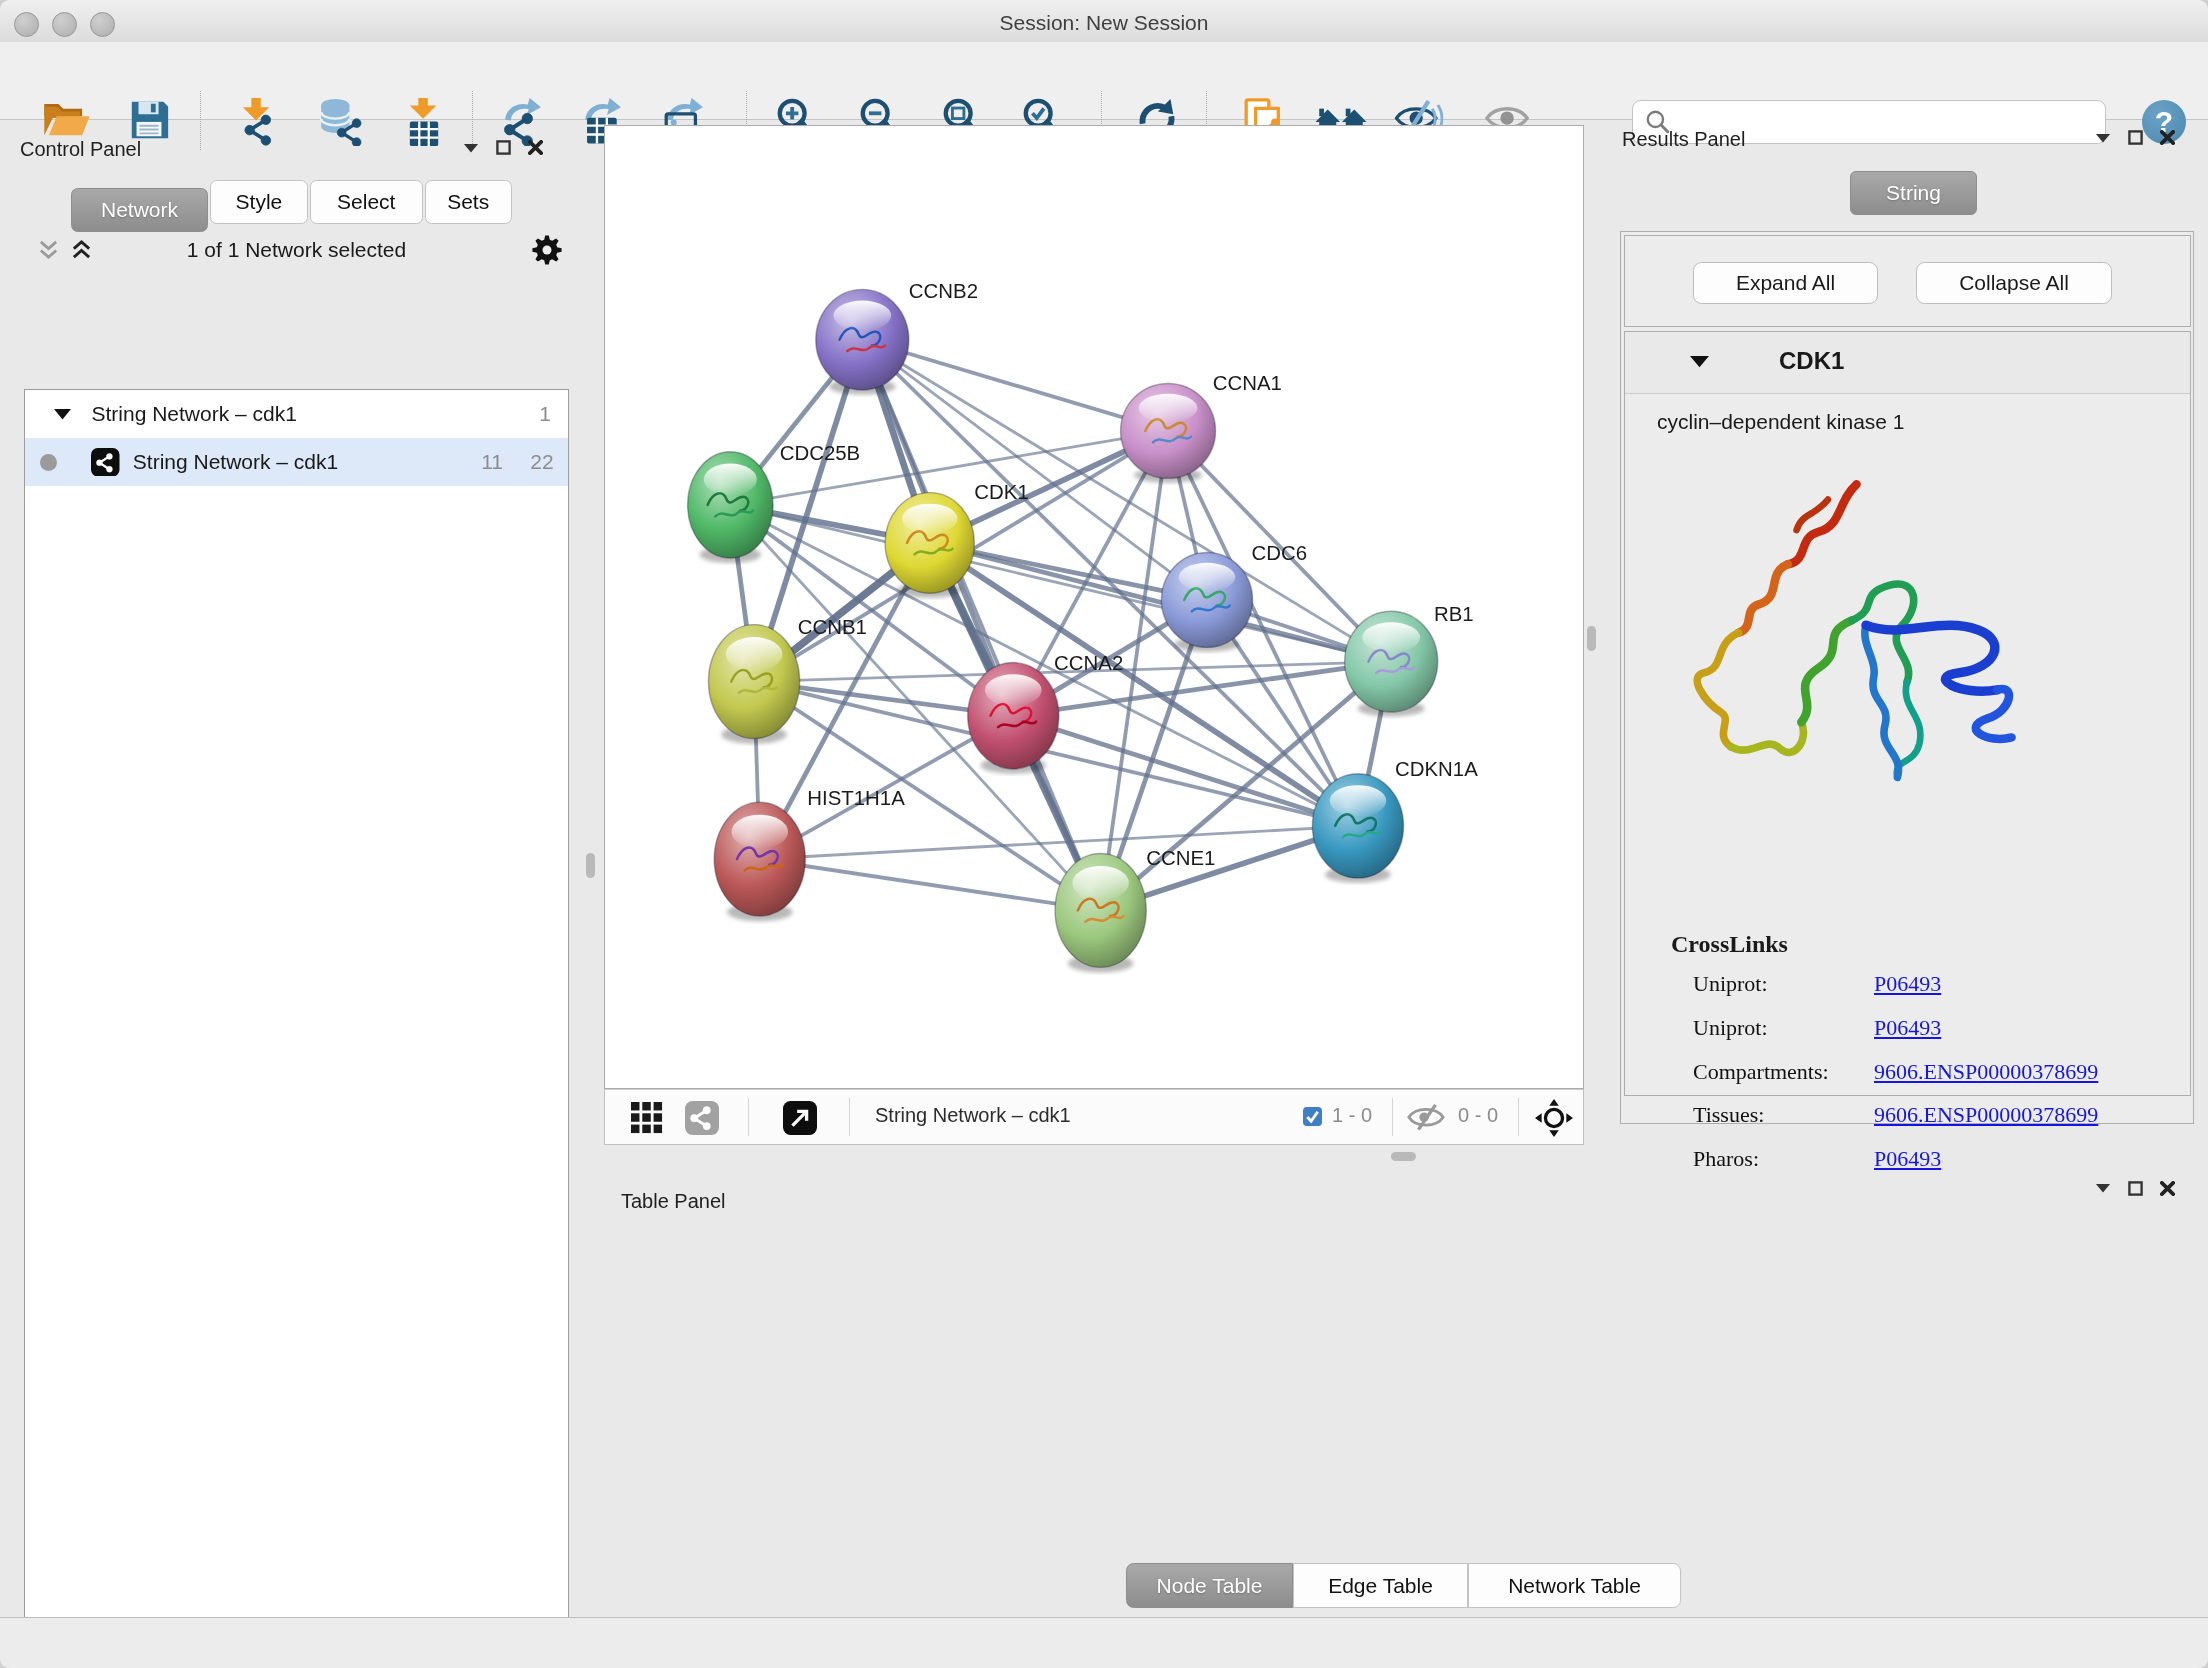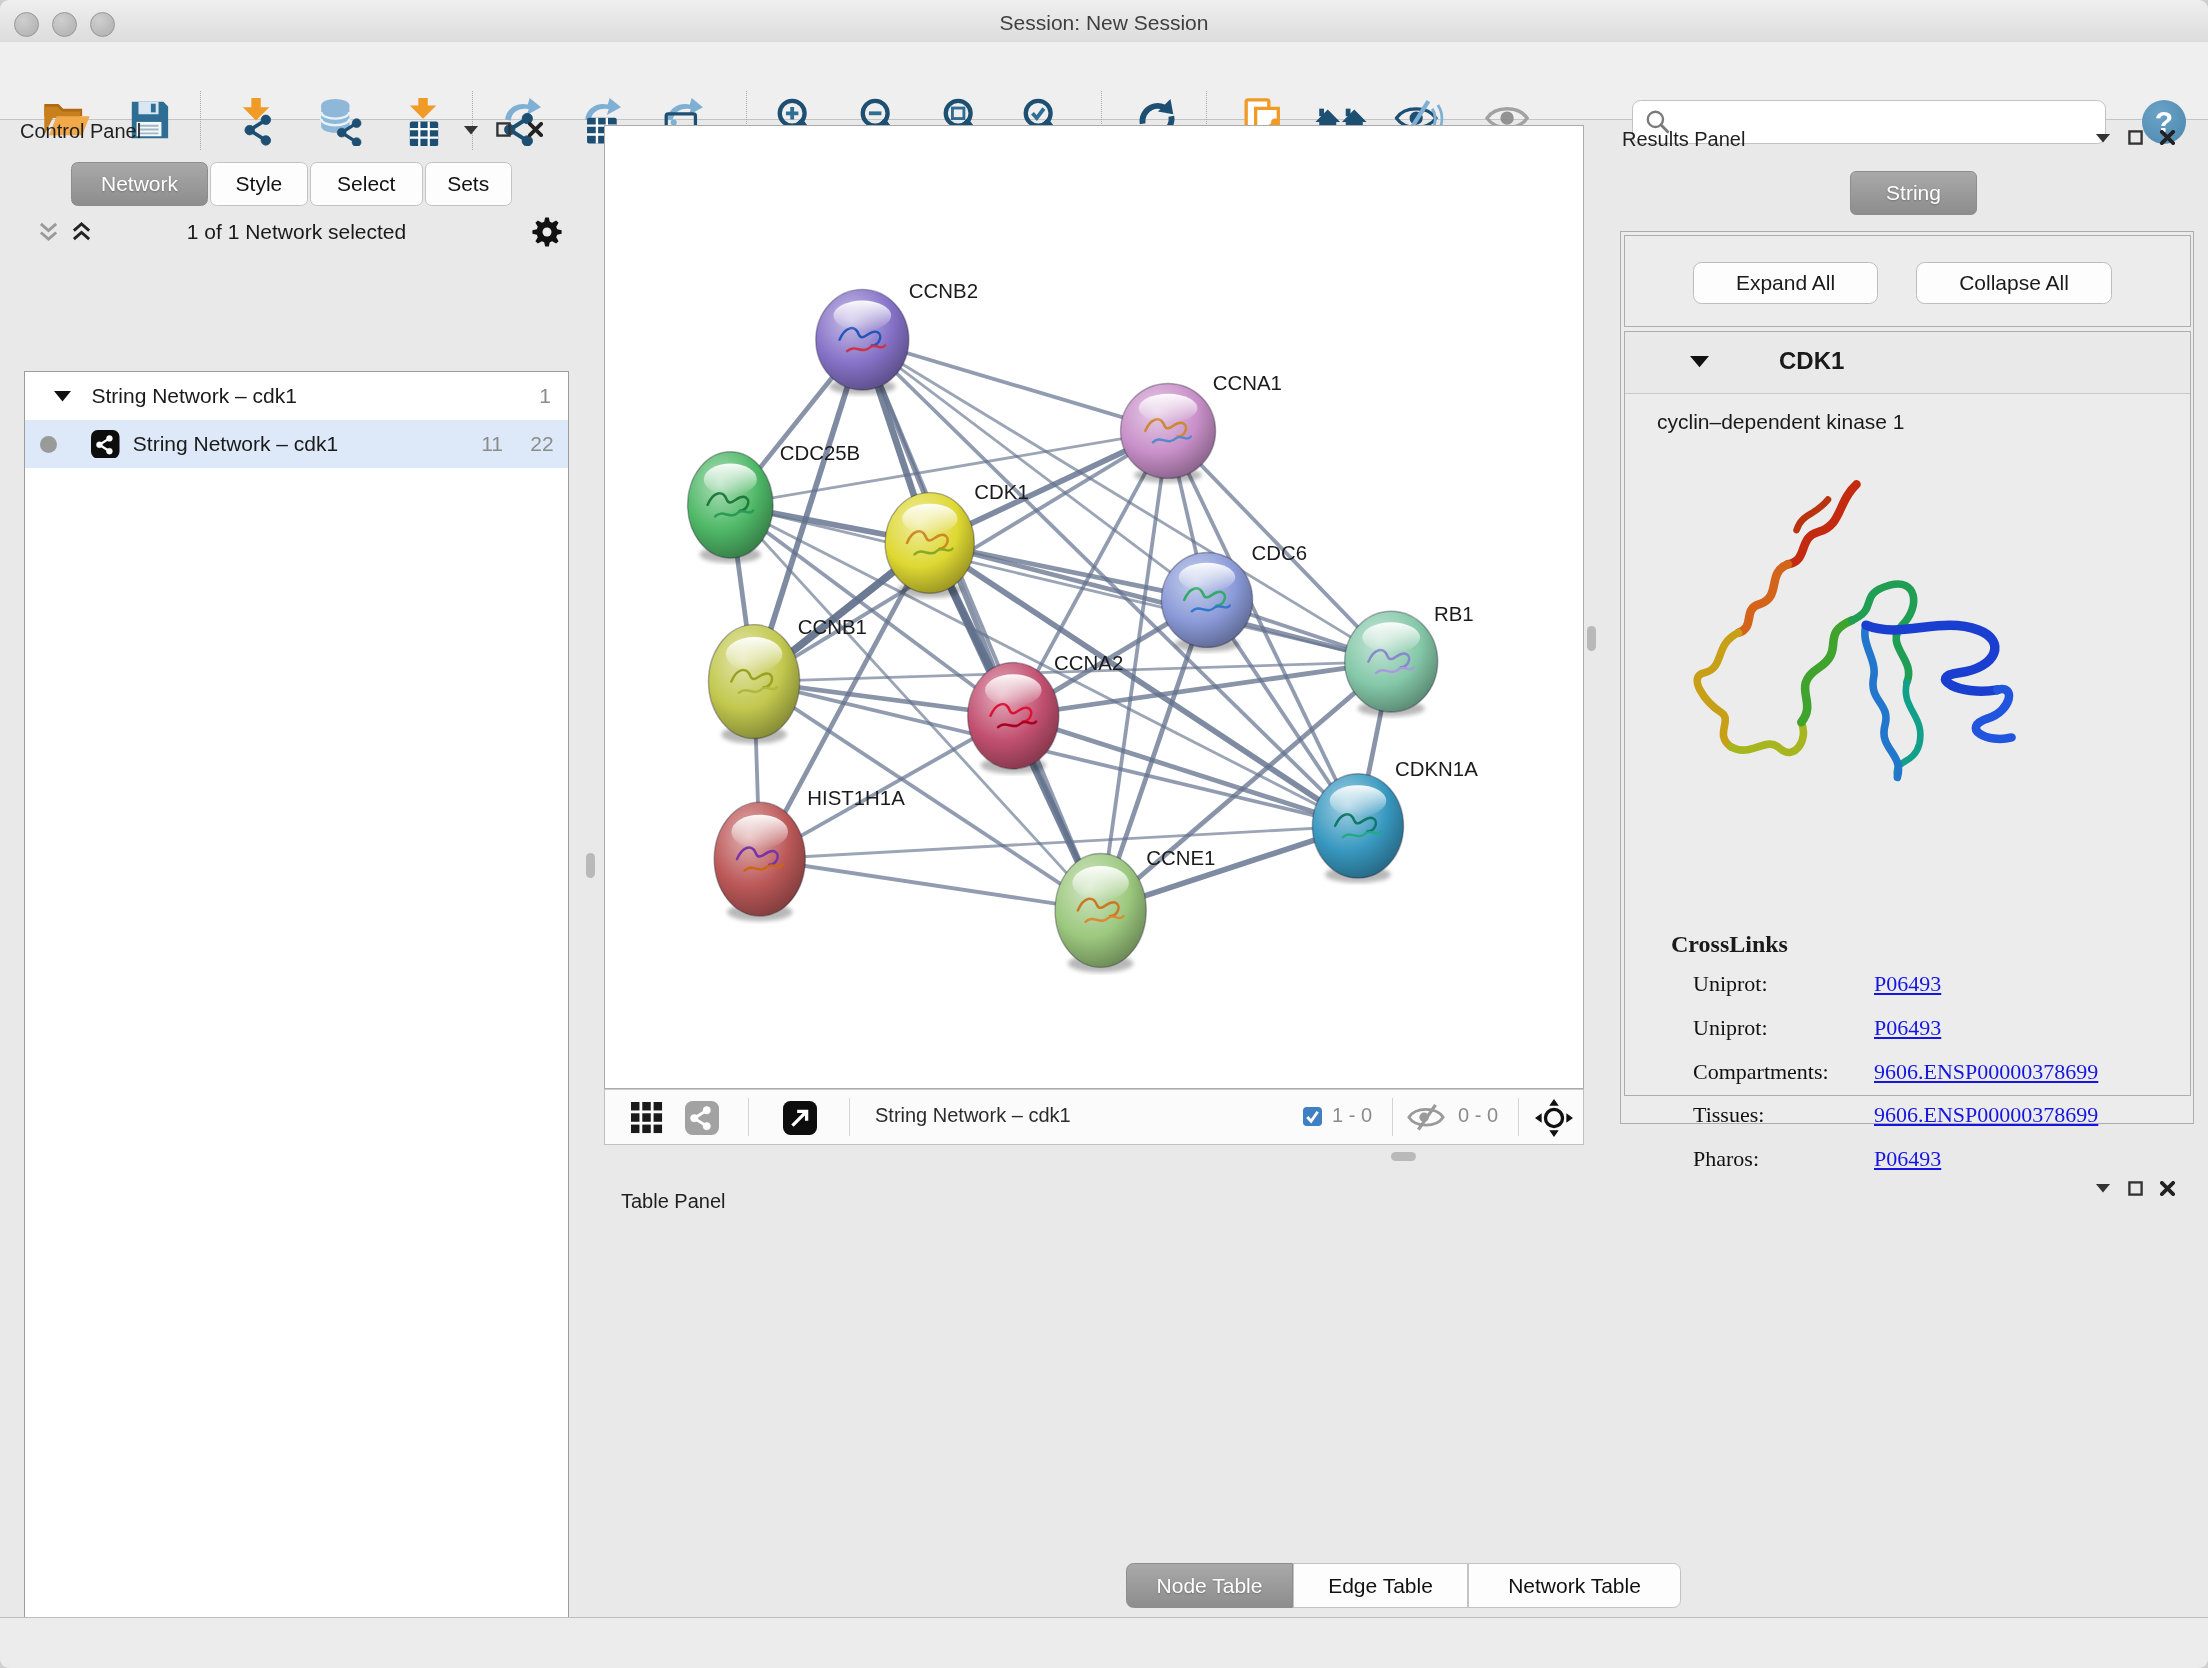--- a/index.html
+++ b/index.html
@@ -230,42 +230,42 @@
           <svg width="28.5" height="28.5" viewBox="0 0 30 30" style="display:block">
             <circle cx="12" cy="12" r="8" fill="none" stroke="#7a7a7a" stroke-width="2.5"></circle>
             <path d="M18 18 L25 25" stroke="#7a7a7a" stroke-width="3" stroke-linecap="round"></path>
           </svg>
         </span>
       <input placeholder="" style="">
     </div>
     <div class="abs helpbtn">?</div>
   </div>
 
-  <div class="abs" style="left:0;top:111px;width:596px;height:1178px;padding-left:27px;">
+  <div class="abs" style="left:0;top:129px;width:596px;height:1178px;padding-left:27px;">
     <div class="abs phead" style="left:20px;top:127px;position:fixed;"></div>
     <div class="abs phead" style="left:20px;top:8.6px;">Control Panel</div>
     <div class="abs picons" style="left:463px;top:11.4px;">
       <span id="cp-dd">
           <svg width="16" height="11.4" viewBox="0 0 17 12" style="display:block">
             <path d="M1 2 h15 l-7.5 9z" fill="#333"></path>
           </svg>
         </span>
       <span id="cp-float">
           <svg width="15" height="15" viewBox="0 0 16 16" style="display:block">
             <rect x="1.5" y="1.5" width="13" height="13" fill="none" stroke="#333" stroke-width="2.5"></rect>
           </svg>
         </span>
       <span id="cp-close">
           <svg width="15" height="15" viewBox="0 0 16 16" style="display:block">
             <path d="M2 2 L14 14 M14 2 L2 14" stroke="#222" stroke-width="4" stroke-linecap="round"></path>
           </svg>
         </span>
     </div>
     <div class="abs" style="left:71px;top:51px;display:flex;gap:1.9px;" id="cp-tabs">
-        <div class="tabbtn active" style="width: 137px; border-radius: 6.7px;">Network</div>
+        <div class="tabbtn active" style="width: 137px; border-radius: 6.7px; margin-top: 8px;">Network</div>
         <div class="tabbtn" style="width: 98px; border-radius: 6.7px;">Style</div>
         <div class="tabbtn" style="width: 113px; border-radius: 6.7px;">Select</div>
         <div class="tabbtn" style="width: 87px; border-radius: 6.7px;">Sets</div>
       </div>
     <div class="abs" style="left:24px;top:103px;width:545px;height:38px;">
       <span class="abs" style="left:13.3px;top:7.6px;" id="chev-dn">
           <svg width="23" height="21" viewBox="0 0 24 22" style="display:block">
             <path d="M4 2 l8 7 8-7 M4 11 l8 7 8-7" stroke="#9a9a9a" stroke-width="3" fill="none"></path>
           </svg>
         </span>

